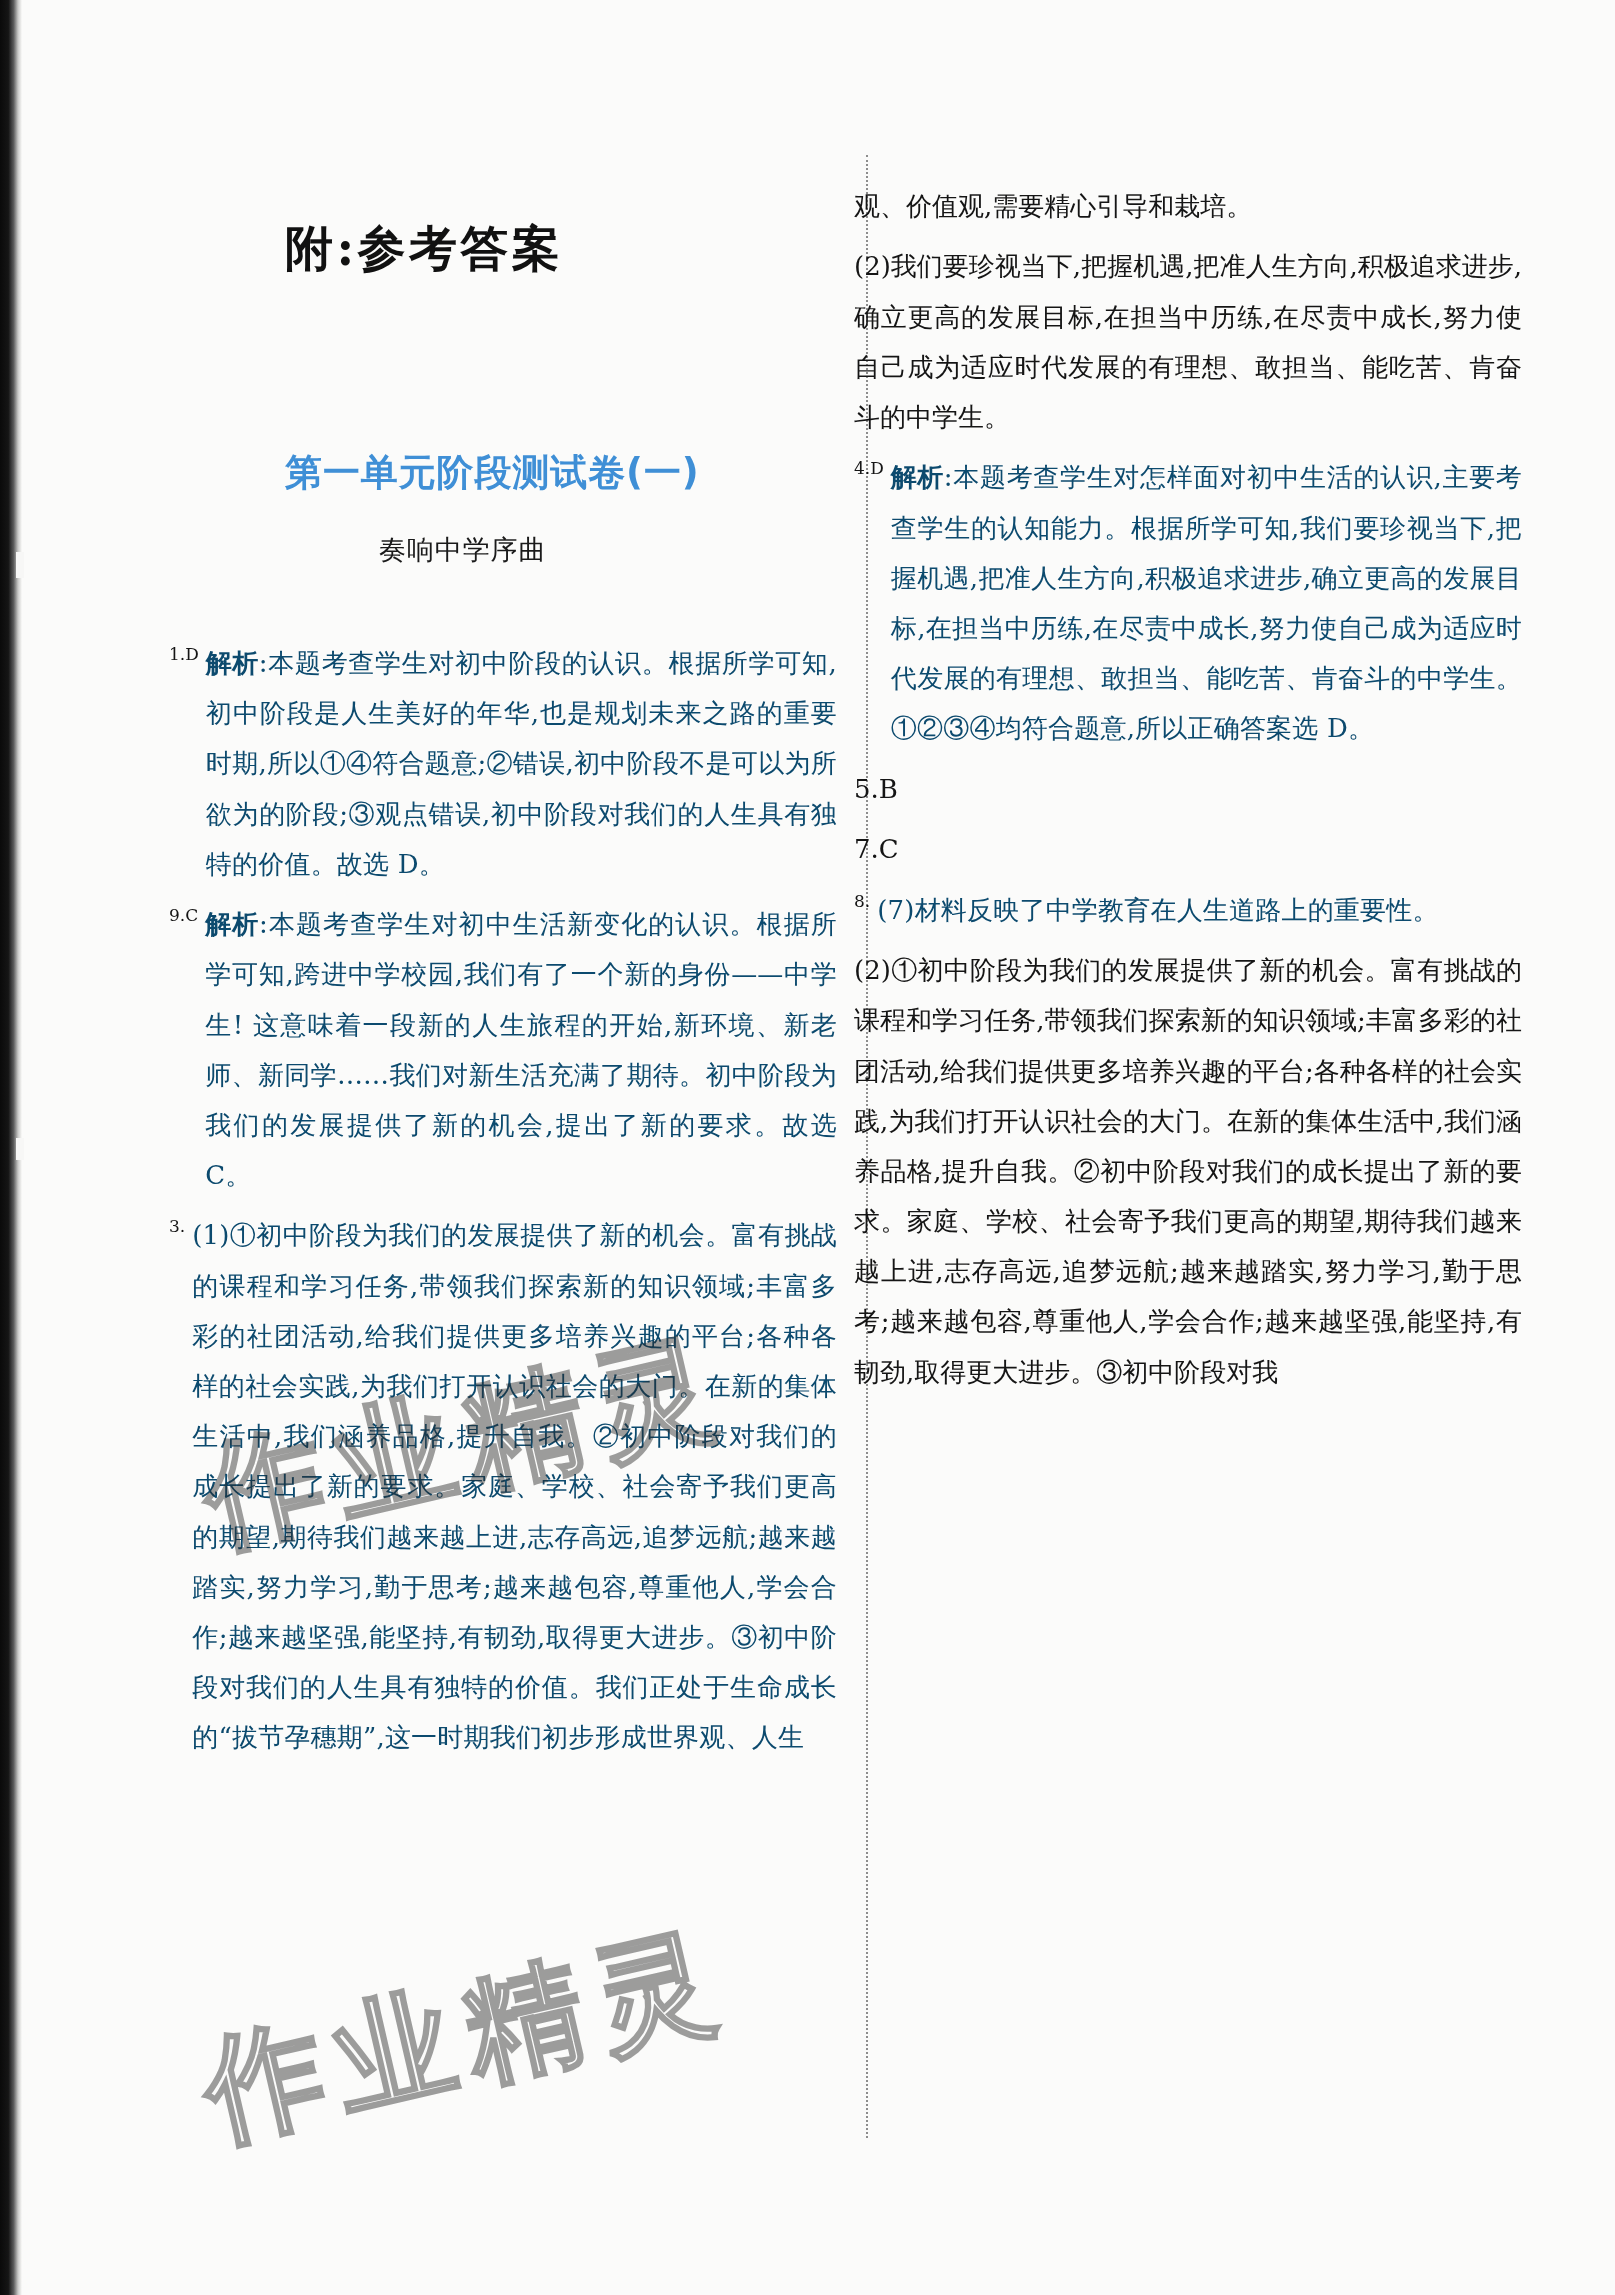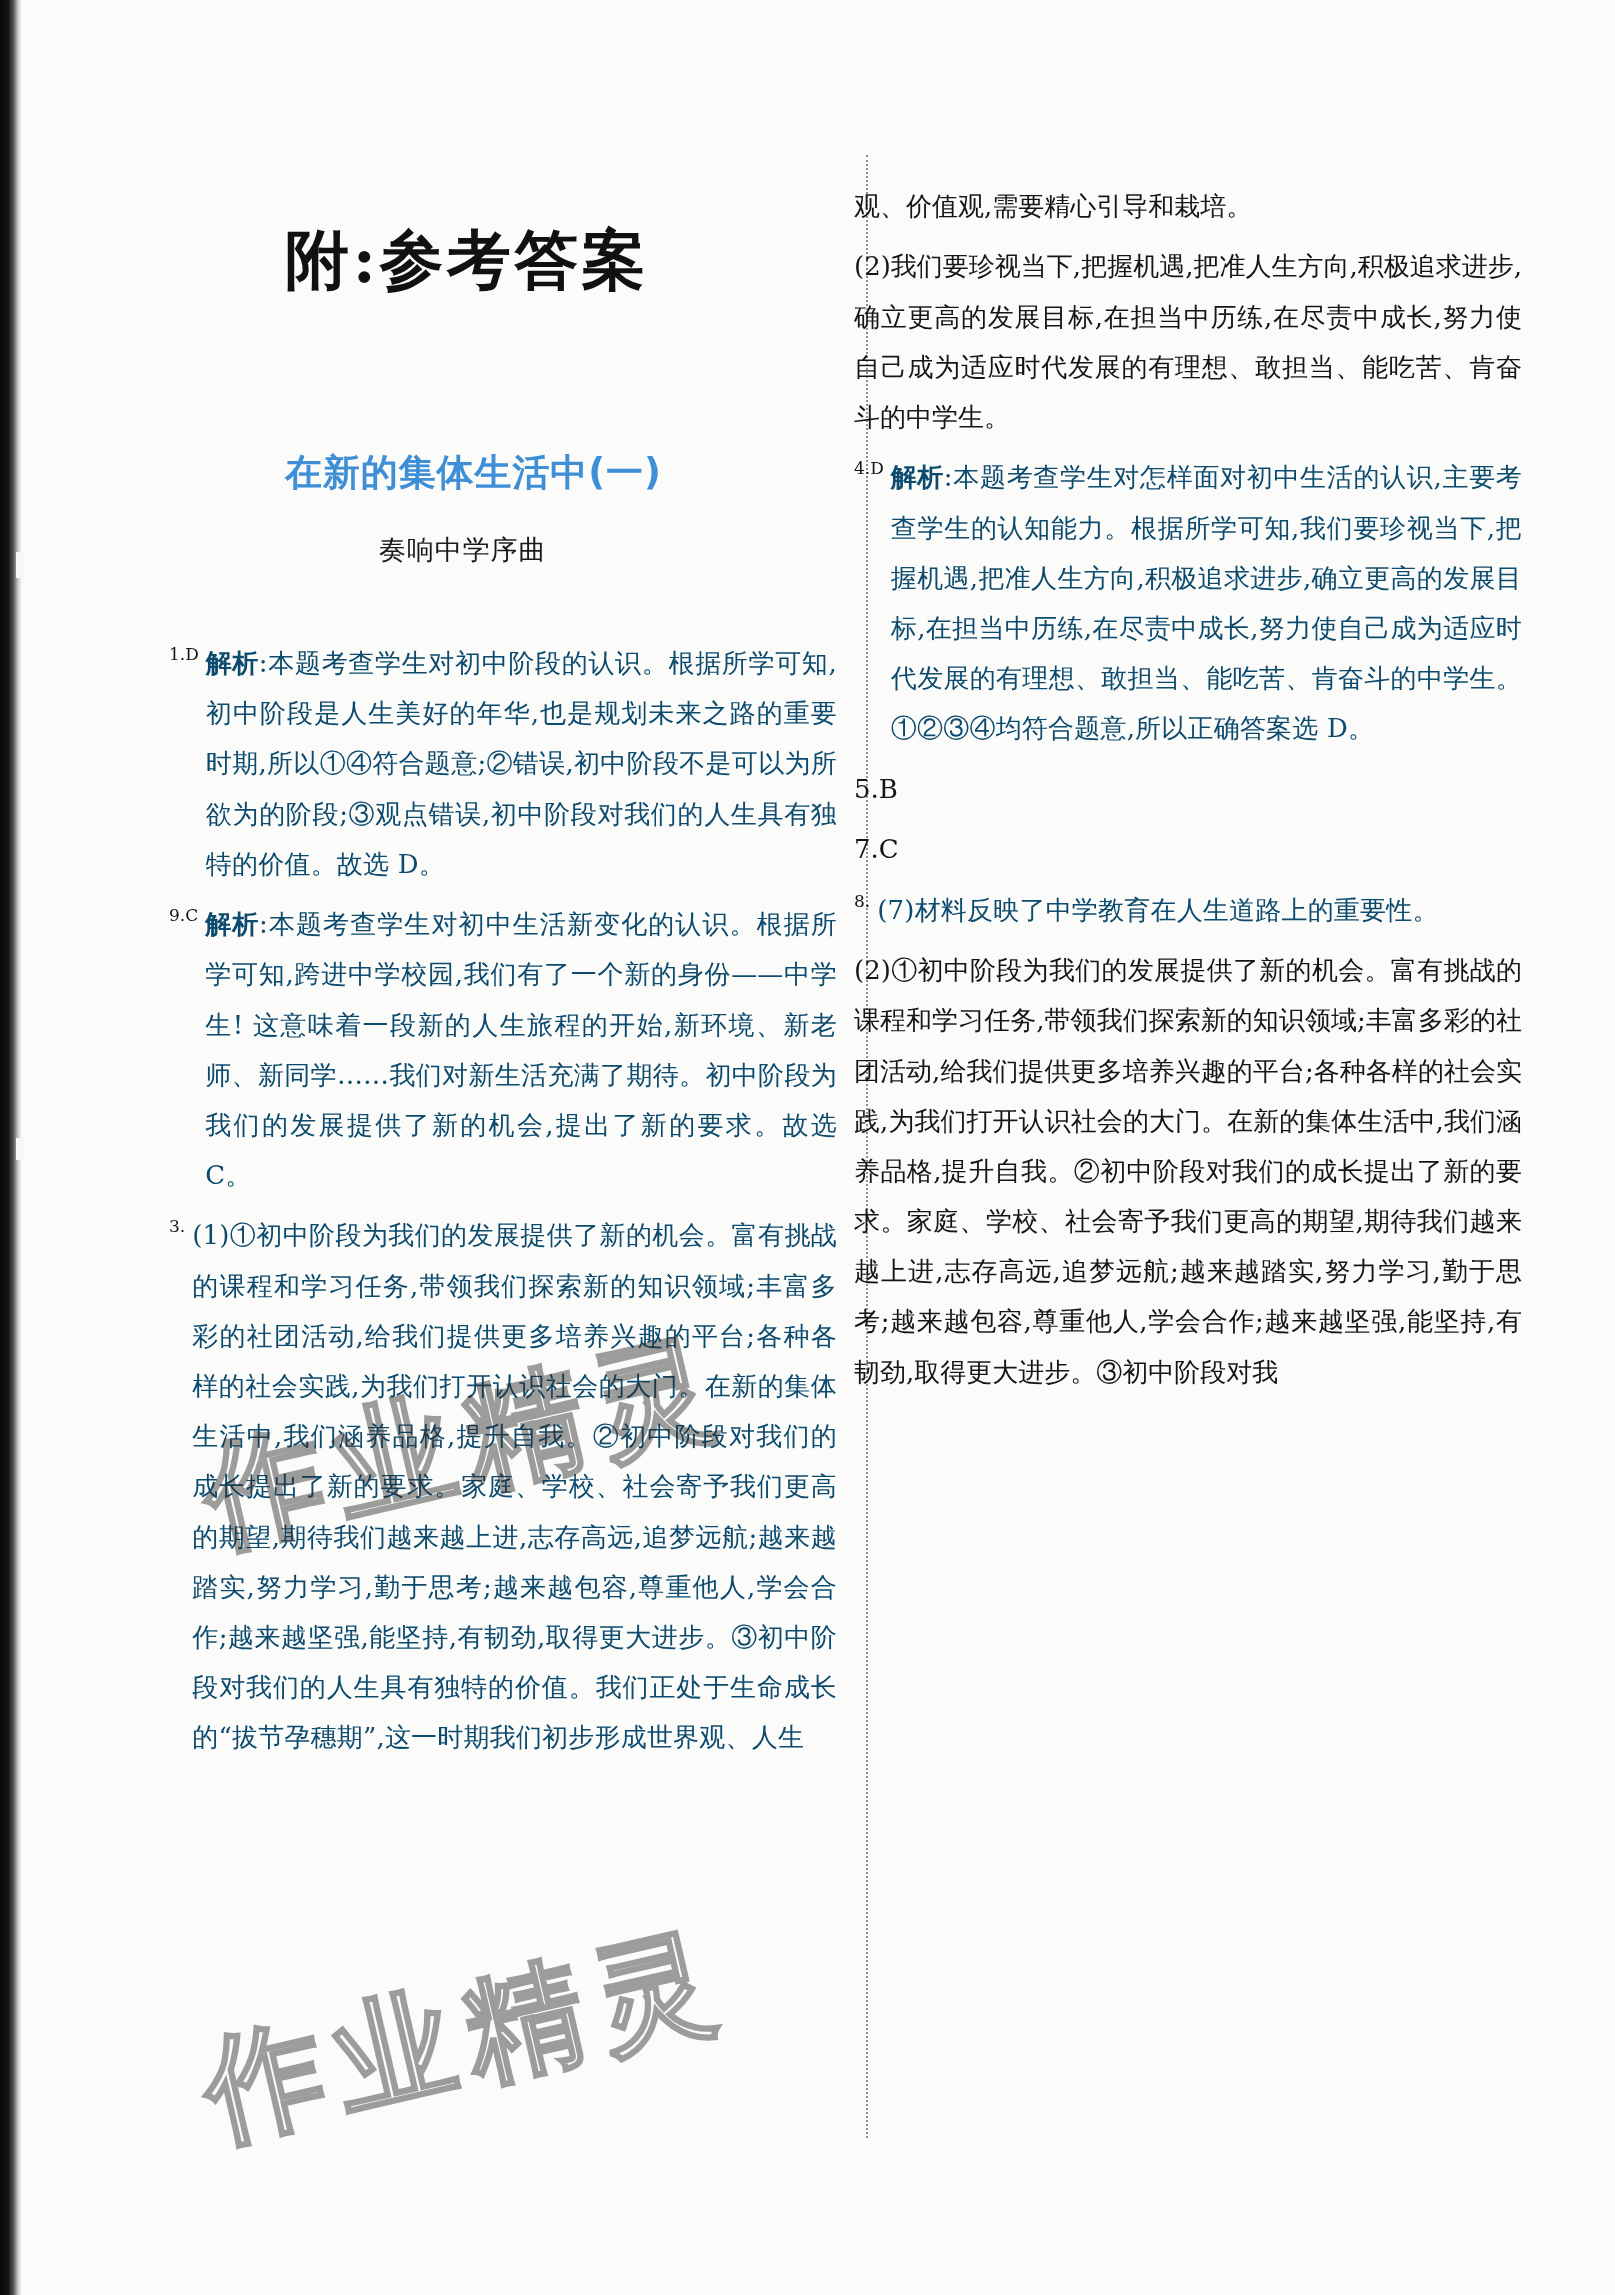--- a/index.html
+++ b/index.html
@@ -36,21 +36,21 @@
     position: absolute;
     left: 0; top: 0;
     width: 1615px;
     height: 2295px;
   }
   
   .doc-title {
     position: absolute;
     left: 285px;
     top: 217px;
-    font-size: 64px;
+    font-size: 48px;
     font-weight: 700;
     letter-spacing: 3.4px;
     color: #111;
     font-family: "DejaVu Serif", "Liberation Serif", serif;
   }
   .unit-title {
     position: absolute;
     left: 285px;
     top: 448px;
     font-size: 37px;
@@ -151,21 +151,21 @@
 
 <div class="page">
 
   <div class="scan-edge"></div>
   <div class="scan-edge-notch" style="top:552px;height:26px;"></div>
   <div class="scan-edge-notch" style="top:1138px;height:22.4px;"></div>
 
   <div class="content">
 
     <div class="doc-title">附:参考答案</div>
-    <div class="unit-title">在新的集体生活中(一)</div>
+    <div class="unit-title">第一单元阶段测试卷(一)</div>
     <div class="unit-sub">奏响中学序曲</div>
 
     <div class="divider"></div>
 
     <div class="col col-left">
 
       <div class="ans">
         <span class="ans-num">1.D</span>
         <span class="ans-body"><span class="tag">解析</span><span>:本题考查学生对初中阶段的认识。根据所学可知,初中阶段是人生美好的年华,也是规划未来之路的重要时期,所以①④符合题意;②错误,初中阶段不是可以为所欲为的阶段;③观点错误,初中阶段对我们的人生具有独特的价值。故选 D。</span></span>
       </div>

